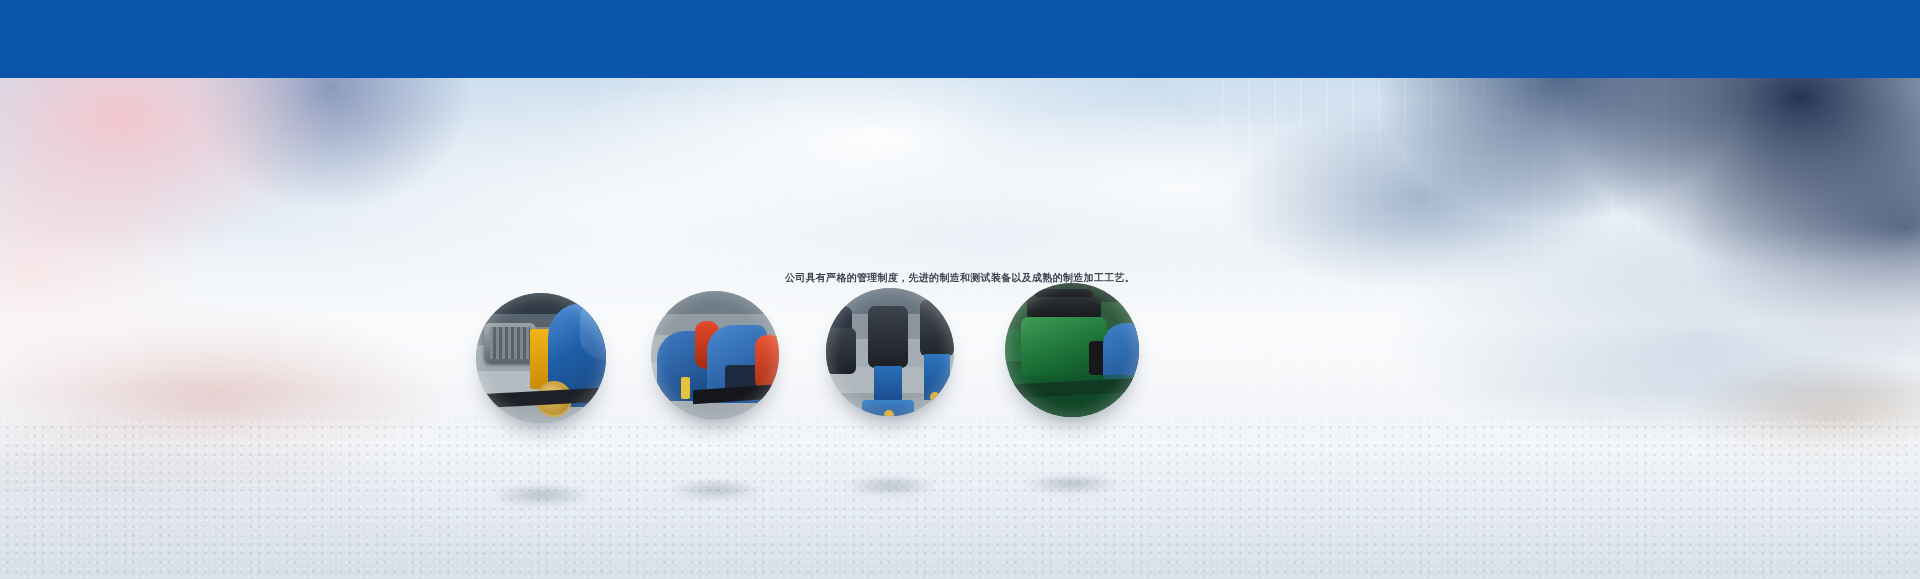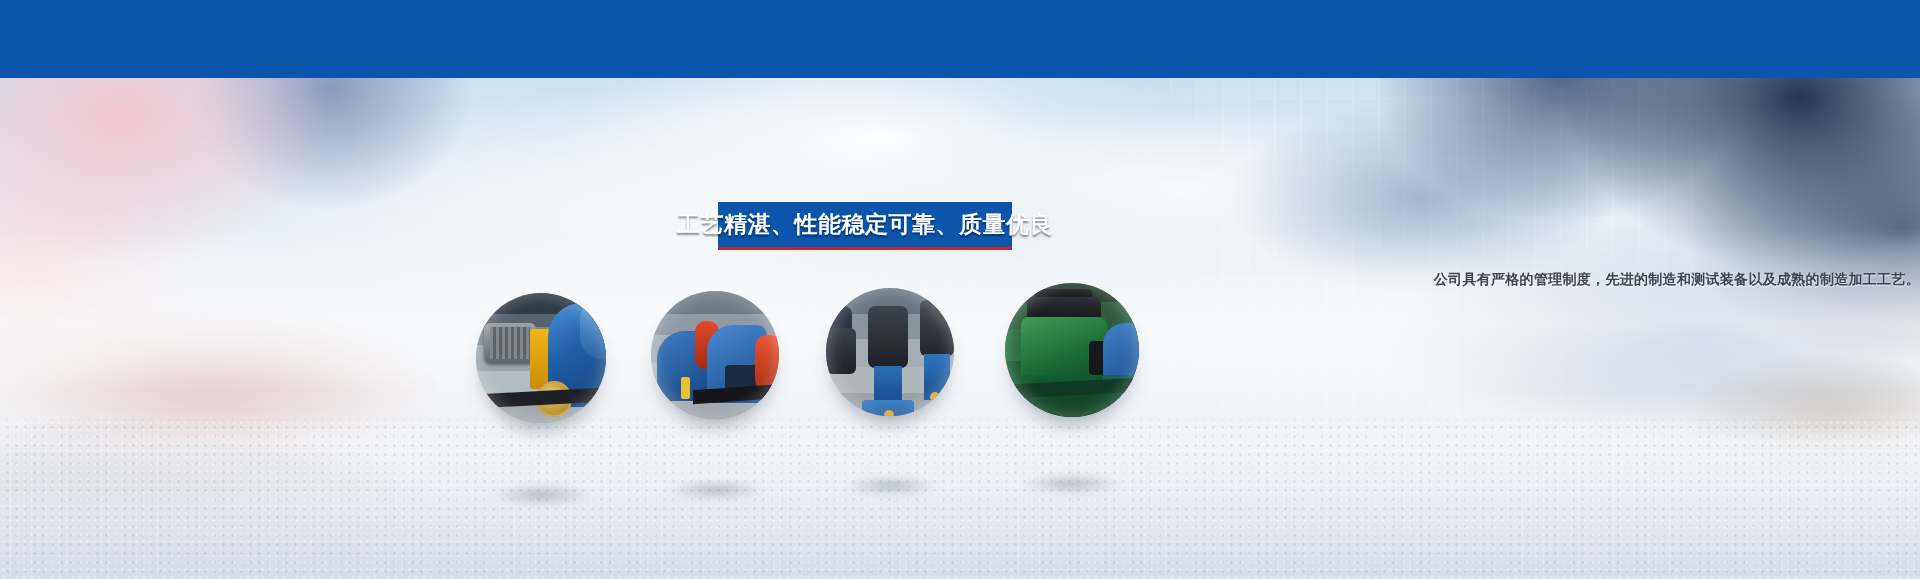--- a/index.html
+++ b/index.html
@@ -113,23 +113,23 @@
     pointer-events:auto;
   }
   .title-text {
     color:#ffffff;
     font-size:23px; font-weight:bold; letter-spacing:.5px;
     white-space:nowrap;
     text-shadow:0 2px 2px rgba(0,0,0,.45);
   }
   .subtitle {
     position:absolute; left:0; top:193px; width:1920px;
-    text-align:right;
+    text-align:center;
     color:#3c4450;
-    font-size:14px; font-weight:bold; letter-spacing:.3px;
+    font-size:10px; font-weight:bold; letter-spacing:.3px;
     text-shadow:0 1px 2px rgba(255,255,255,.85);
     pointer-events:auto;
   }
 
   
   .circles { position:absolute; left:0; top:0; width:1920px; height:501px; }
   .circle {
     position:absolute;
     border-radius:50%;
     overflow:hidden;
@@ -234,23 +234,20 @@
     <div class="bg-layer bg-clouds"></div>
     <div class="bg-layer bg-towers"></div>
     <div class="bg-layer bg-towers2"></div>
     <div class="bg-layer bg-left"></div>
     <div class="bg-layer bg-right"></div>
     <div class="bg-haze"></div>
     <div class="bg-ground"></div>
     <div class="bg-grain"></div>
 
     <div class="headline-wrap">
-      <div class="title-box">
-        <span class="title-text">工艺精湛、性能稳定可靠、质量优良</span>
-      </div>
       <div class="subtitle">公司具有严格的管理制度，先进的制造和测试装备以及成熟的制造加工工艺。</div>
     </div>
 
     <div class="circles">
 
       <div class="shadow" style="left:492px; top:406px; width:100px; height:22px;"></div>
       <div class="circle ph1" style="left:476px; top:215px; width:130px; height:130px;">
         <div class="motor">
             <i></i>
           </div>

